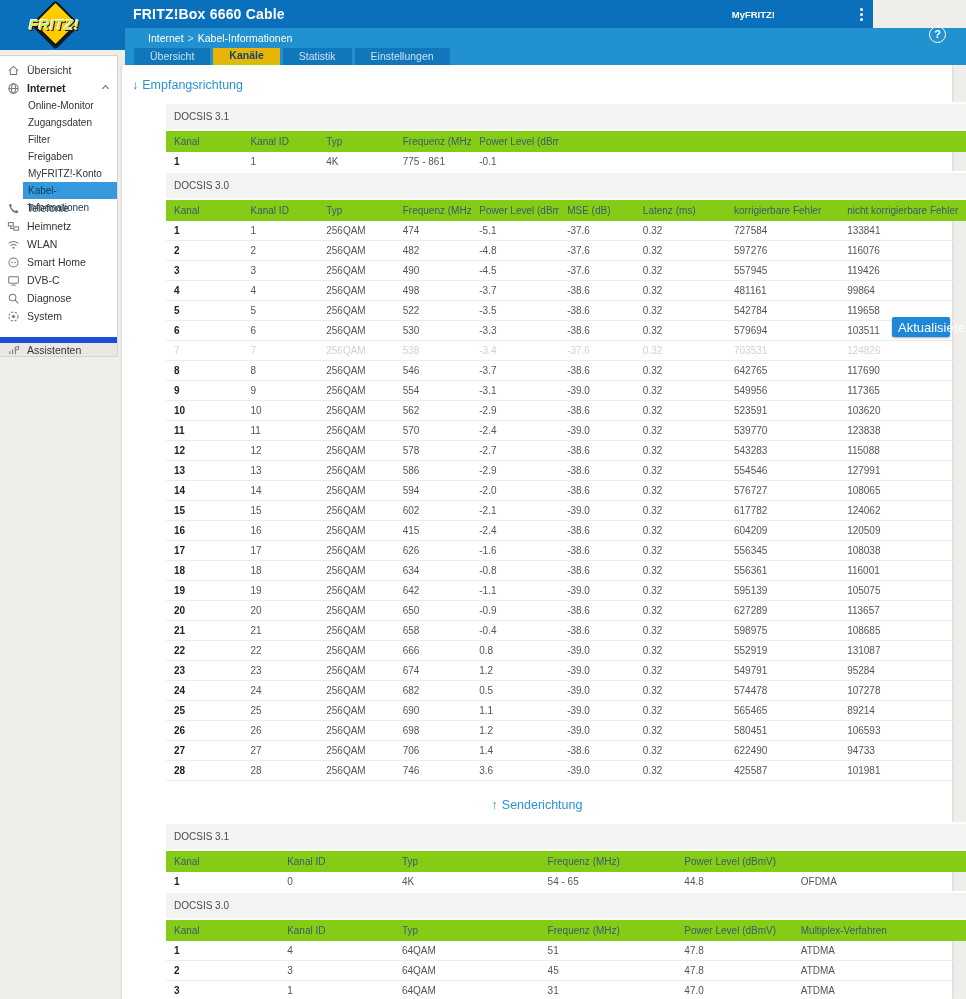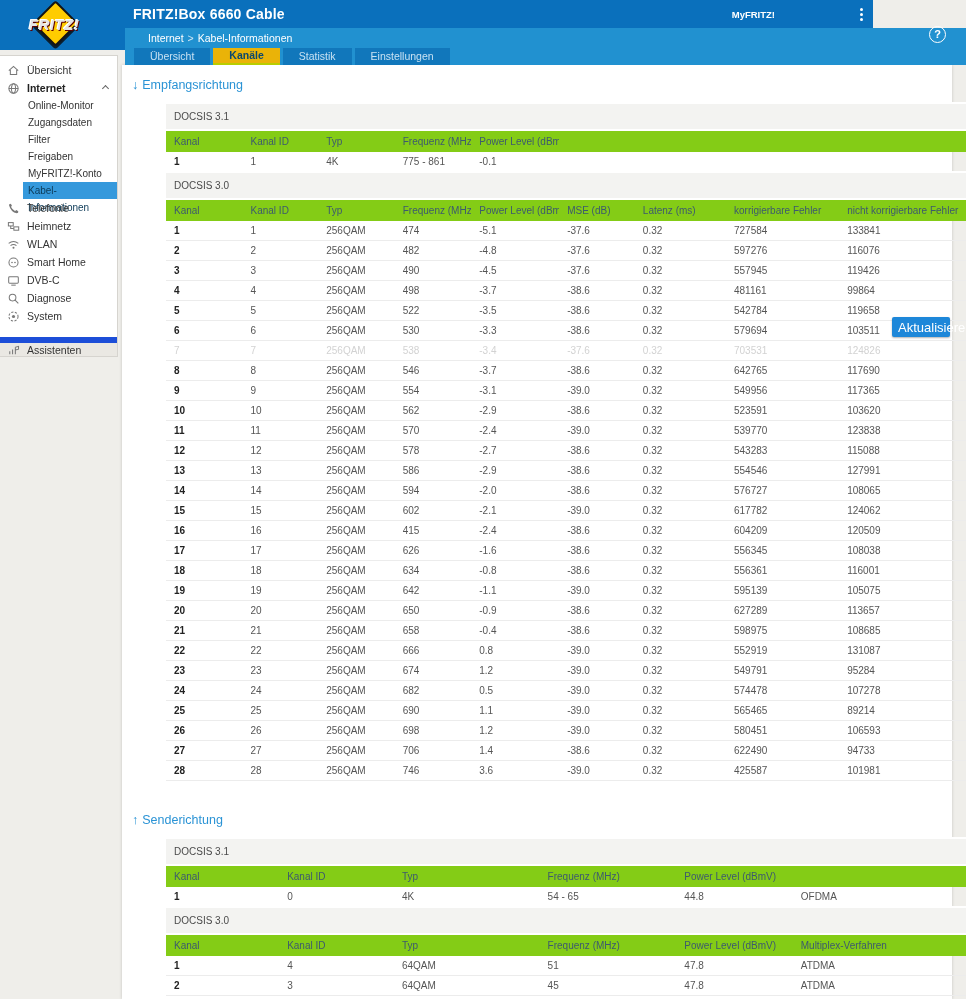--- a/index.html
+++ b/index.html
@@ -10,21 +10,21 @@
   }
   
   .topbar { position:absolute; left:0; top:0; width:873px; height:28px; background:#0a70bc; z-index:4; }
   .app-title { position:absolute; left:133px; top:6px; color:#fff; font-size:14px; font-weight:bold; letter-spacing:.2px; }
   .myfritz { position:absolute; right:98px; top:9px; color:#fff; font-size:9.5px; font-weight:bold; cursor:pointer; text-decoration:none; }
   .kebab { position:absolute; right:7px; top:8px; width:10px; height:14px; cursor:pointer; display:flex; flex-direction:column; gap:2px; align-items:center; }
   .kebab i { width:3px; height:3px; border-radius:50%; background:#fff; }
   .logo-block { position:absolute; left:0; top:0; width:125px; height:50px; background:#0a70bc; z-index:6; cursor:pointer; }
   .diamond { position:absolute; left:39px; top:7px; width:33px; height:33px; background:#ffcc00;
     transform:rotate(45deg); border:2px solid #141414; border-radius:3px; box-shadow:2px 2px 0 rgba(10,10,10,.8); }
-  .logo-text { position:absolute; left:29px; top:16px; z-index:7; color:#e5e5e5; font-weight:bold; font-style:italic;
+  .logo-text { position:absolute; left:29px; top:16px; z-index:7; color:#bef264; font-weight:bold; font-style:italic;
     font-size:15px; letter-spacing:.5px; text-shadow:-1px -1px 0 #fff,1px 1px 0 #5d0000; }
   .crumbbar { position:absolute; left:125px; top:28px; width:841px; height:20px; background:#2191d0;
     color:#fff; font-size:10.5px; line-height:20px; padding-left:23px; z-index:3; }
   .crumbbar .sep { margin:0 4px; color:#cfe6f5; }
   .tabbar { position:absolute; left:125px; top:48px; width:841px; height:17px; background:#2191d0;
     display:flex; gap:3px; padding-left:9px; z-index:3; }
   .tab { height:17px; line-height:17px; padding:0 16px; font-size:10.5px; background:#1177bb; color:#c8e2f3; cursor:pointer; }
   .tab.active { background:#eab308; color:#0b486e; font-weight:bold; border-bottom:2px solid #b9cd00; line-height:15px; }
   .help-badge { position:absolute; right:20px; top:26px; width:17px; height:17px; border:1.5px solid #fff;
     border-radius:50%; color:#fff; font-size:11px; font-weight:bold; text-align:center; line-height:14px; z-index:5; cursor:pointer; }
@@ -38,21 +38,21 @@
   .chev { position:absolute; right:9px; top:7px; width:5px; height:5px;
     border-left:1.4px solid #666; border-top:1.4px solid #666; transform:rotate(45deg); }
   .side-sub { height:17px; line-height:17px; padding-left:28px; font-size:10px; color:#333; cursor:pointer; }
   .side-sub.active { margin-left:23px; padding-left:5px; background:#3599dc; color:#0c3a57; }
   .side-item.footer { background:#eae8e3; border-top:6px solid #1d4ed8; height:19px; margin-top:12px; }
   
   .content { position:absolute; left:122px; top:65px; width:830px; height:934px; background:#fff;
     padding:6px 8px; box-shadow:0 0 3px rgba(0,0,0,.18); z-index:1; }
   .dir-heading { color:#2a93d5; font-size:12.5px; font-weight:normal; margin:7px 2px 10px 2px; }
   .dir-heading .arr { margin-right:4px; }
-  .dir-heading.send { margin-top:32px; }
+  .dir-heading.send { margin-top:17px;text-align:center; }
   table.datatable { width:100%; border-collapse:collapse; table-layout:fixed;margin-left:36px; }
   tr.section td { background:#f3f3f1; color:#4a4a4a; font-size:10px; padding:7px 8px; border-bottom:2px solid #fff; border-top:2px solid #fff; }
   tr.head th { background:#84cc16; color:#3d5a6e; font-weight:normal; text-align:left; font-size:10px; padding:5px 8px;
     overflow:hidden; white-space:nowrap; }
   tr.data td { font-size:10px; color:#555; padding:4px 8px; border-bottom:1px solid #ececec;
     overflow:hidden; white-space:nowrap; }
   tr.data td:first-child { color:#222; font-weight:bold; }
   tr.data.faded td { color:#d2d2d2 !important; font-weight:normal !important; }
   
   .refresh-btn { position:absolute; left:892px; top:317px; width:58px; height:20px; background:#1d87d9; color:#fff;

